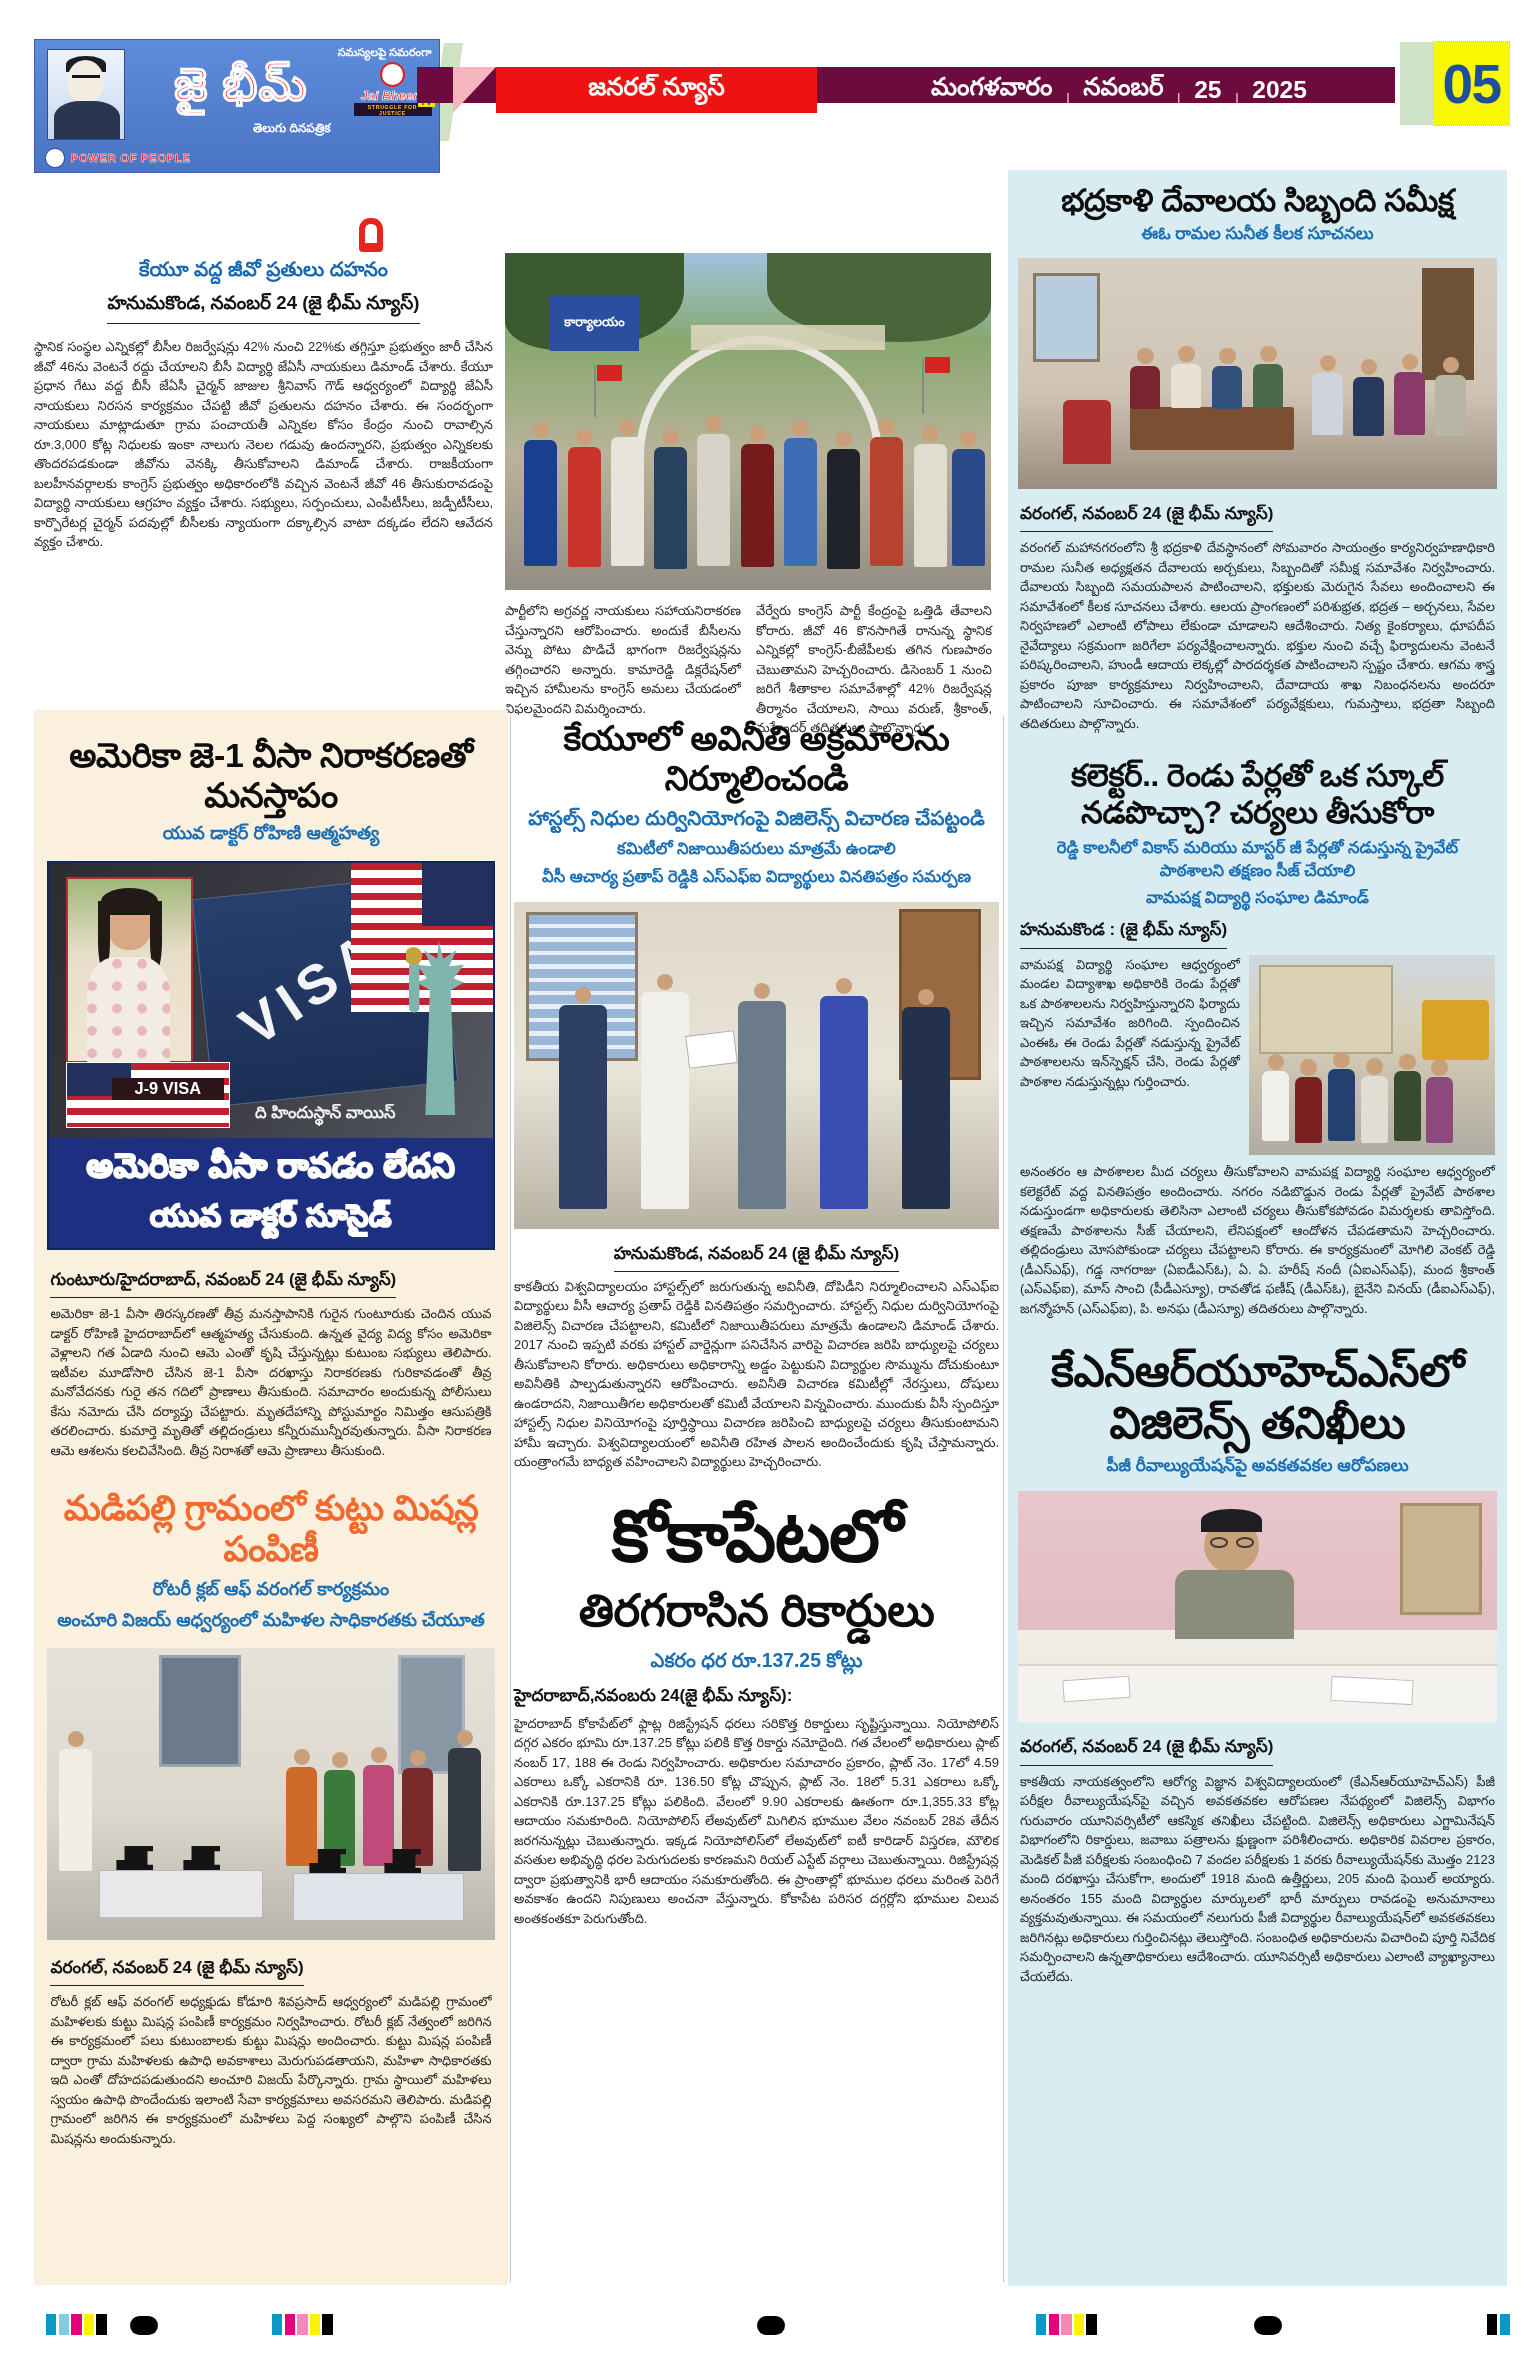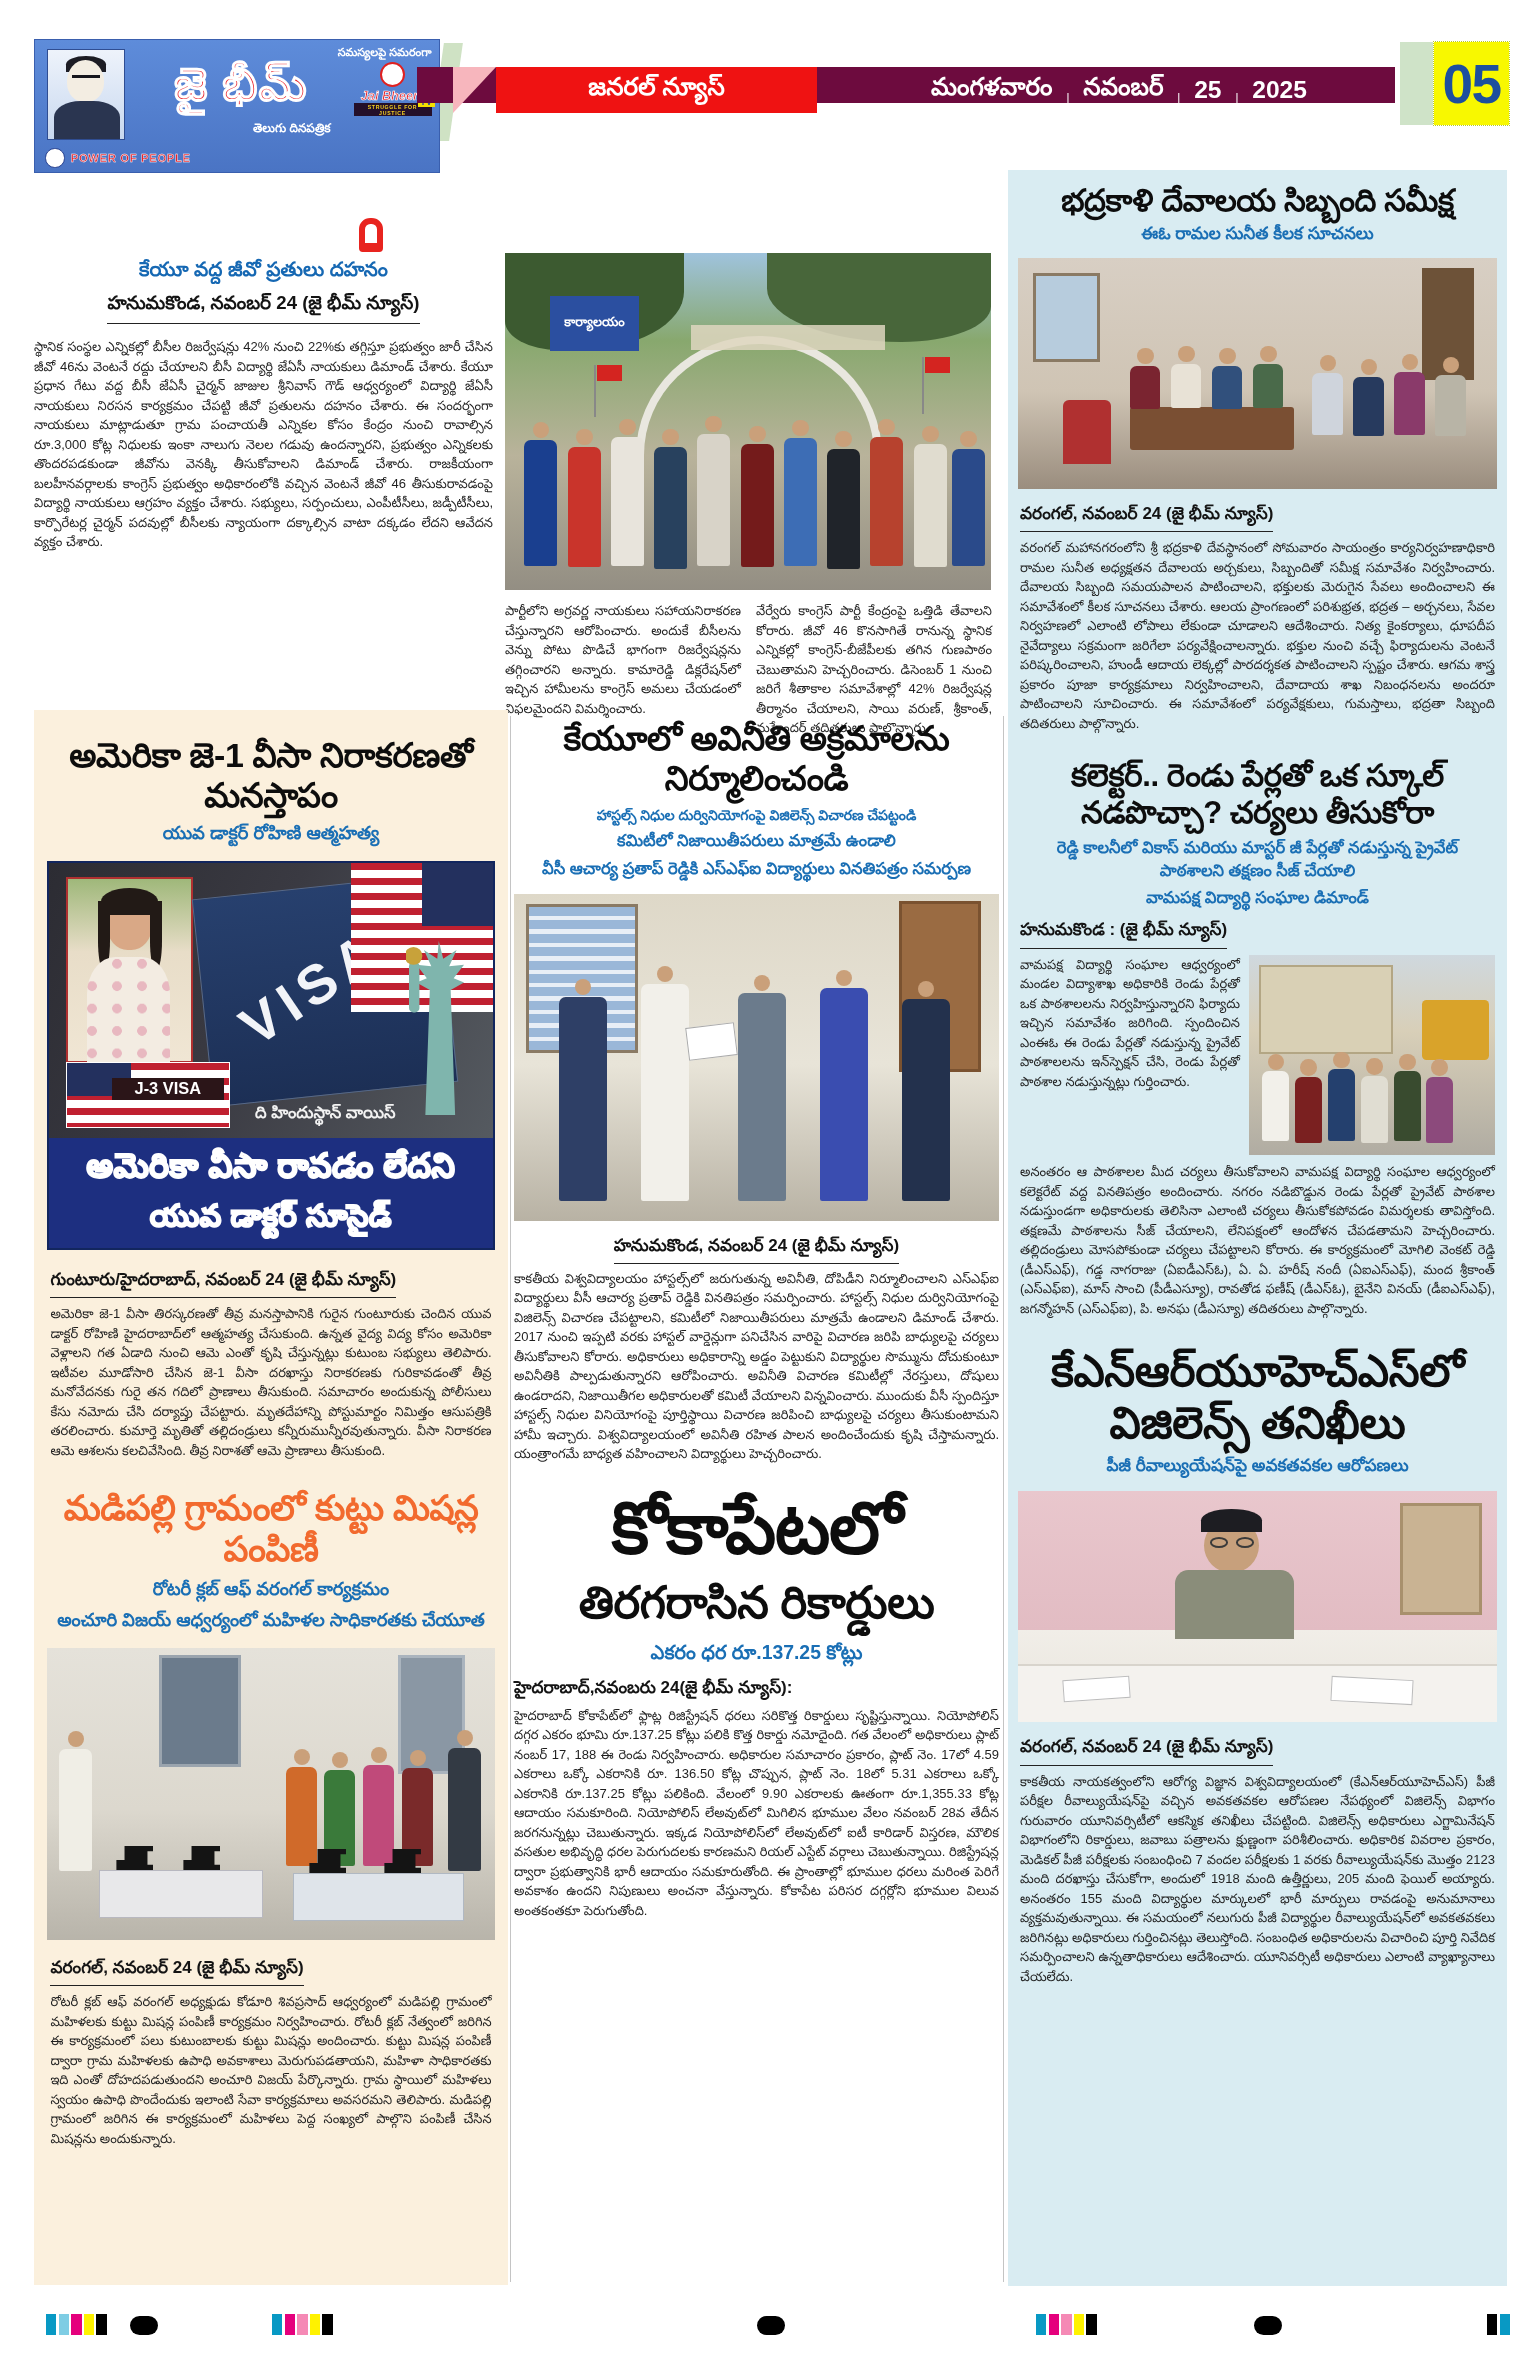--- a/index.html
+++ b/index.html
@@ -257,21 +257,21 @@
         <div class="abs" style="right:0;top:0;width:71px;height:63px;background:#23305e;"></div>
       </div>
       <svg class="abs" style="right:19.4px;top:72px;" width="67" height="186" viewBox="0 0 45 125">
         <path d="M22 4l3 12 9-6-5 11 10-1-7 9 7 3-9 5 3 84H13l3-84-9-5 7-3-7-9 10 1-5-11 9 6z" fill="#7fb5ad"></path>
         <rect x="2" y="18" width="7" height="34" rx="3" fill="#7fb5ad"></rect>
         <circle cx="5" cy="14" r="6" fill="#c8a23a"></circle>
       </svg>
       <div class="abs flag-stripes" style="left:16.4px;bottom:10.4px;width:164px;height:66px;border:1.5px solid #fff;">
         <div class="abs" style="left:0;top:0;width:64px;height:33px;background:#23305e;"></div>
         <div class="abs" style="left:45px;top:15px;width:112px;height:22.4px;background:#2b1518;color:#ffffff;
-             font-size:16.4px;font-weight:900;display:flex;align-items:center;justify-content:center;">J-3 VISA</div>
+             font-size:16.4px;font-weight:900;display:flex;align-items:center;justify-content:center;">J-9 VISA</div>
       </div>
       <div class="abs" style="right:97px;bottom:12px;color:#f2f2f2;font-size:16.4px;font-weight:bold;">ది హిందుస్థాన్ వాయిస్</div>
     </div>
 
     <div class="banner-blue" style="margin:0 13.4px;height:112px;border:2.2px solid #12265e;border-top:none;">
       <div class="banner-line" style="font-size:33px;">అమెరికా వీసా రావడం లేదని</div>
       <div class="banner-line" style="font-size:30px;margin-top:6px;">యువ డాక్టర్ సూసైడ్</div>
     </div>
 
     <div style="margin:19.4px 16.4px 6px 16.4px;">
@@ -302,21 +302,21 @@
 
     <div style="margin:18px 16.4px 6px 16.4px;">
       <span class="dateline dl-underline">వరంగల్, నవంబర్ 24 (జై భీమ్ న్యూస్)</span>
     </div>
     <div class="body-txt" style="margin:4.5px 16.4px 0 16.4px;">రోటరీ క్లబ్ ఆఫ్ వరంగల్ అధ్యక్షుడు కోడూరి శివప్రసాద్ ఆధ్వర్యంలో మడిపల్లి గ్రామంలో మహిళలకు కుట్టు మిషన్ల పంపిణీ కార్యక్రమం నిర్వహించారు. రోటరీ క్లబ్ నేత్వంలో జరిగిన ఈ కార్యక్రమంలో పలు కుటుంబాలకు కుట్టు మిషన్లు అందించారు. కుట్టు మిషన్ల పంపిణీ ద్వారా గ్రామ మహిళలకు ఉపాధి అవకాశాలు మెరుగుపడతాయని, మహిళా సాధికారతకు ఇది ఎంతో దోహదపడుతుందని అంచూరి విజయ్ పేర్కొన్నారు. గ్రామ స్థాయిలో మహిళలు స్వయం ఉపాధి పొందేందుకు ఇలాంటి సేవా కార్యక్రమాలు అవసరమని తెలిపారు. మడిపల్లి గ్రామంలో జరిగిన ఈ కార్యక్రమంలో మహిళలు పెద్ద సంఖ్యలో పాల్గొని పంపిణీ చేసిన మిషన్లను అందుకున్నారు.</div>
   </div>
 
   <div class="abs" style="left:514px;top:710px;width:485px;">
 
     <div class="art-headline" style="font-size:34px;margin:7.5px 15px 9px 15px;">కేయూలో అవినీతి అక్రమాలను నిర్మూలించండి</div>
-    <div class="sub-blue" style="font-size:14px;">హాస్టల్స్ నిధుల దుర్వినియోగంపై విజిలెన్స్ విచారణ చేపట్టండి</div>
+    <div class="sub-blue" style="font-size:20px;">హాస్టల్స్ నిధుల దుర్వినియోగంపై విజిలెన్స్ విచారణ చేపట్టండి</div>
     <div class="sub-blue" style="font-size:16.4px;margin-top:4.5px;">కమిటీలో నిజాయితీపరులు మాత్రమే ఉండాలి</div>
     <div class="sub-blue" style="font-size:16.4px;margin:4.5px 0 12px 0;">వీసీ ఆచార్య ప్రతాప్ రెడ్డికి ఎస్ఎఫ్ఐ విద్యార్థులు వినతిపత్రం సమర్పణ</div>
 
     <div class="photo" style="height:327px;background:linear-gradient(#ded8c8 0%,#e8e4d8 52%,#b8b2a4 100%);">
       <div class="abs" style="left:12px;top:10.4px;width:112px;height:149px;
            background:repeating-linear-gradient(#9ab7d8 0 9px,#e8eef6 9px 13.4px);border:3px solid #8a7a64;"></div>
       <div class="abs" style="right:18px;top:7.5px;width:82px;height:171px;background:#9a6b42;border:3px solid #7a5230;"></div>
       <div class="person" style="left:45px;bottom:18px;width:48px;height:224px;--shirt:#2e3f66;"></div>
       <div class="person" style="left:127px;bottom:18px;width:48px;height:237px;--shirt:#f2f0ea;"></div>
       <div class="person" style="left:224px;bottom:18px;width:48px;height:228px;--shirt:#6b7b8c;"></div>

